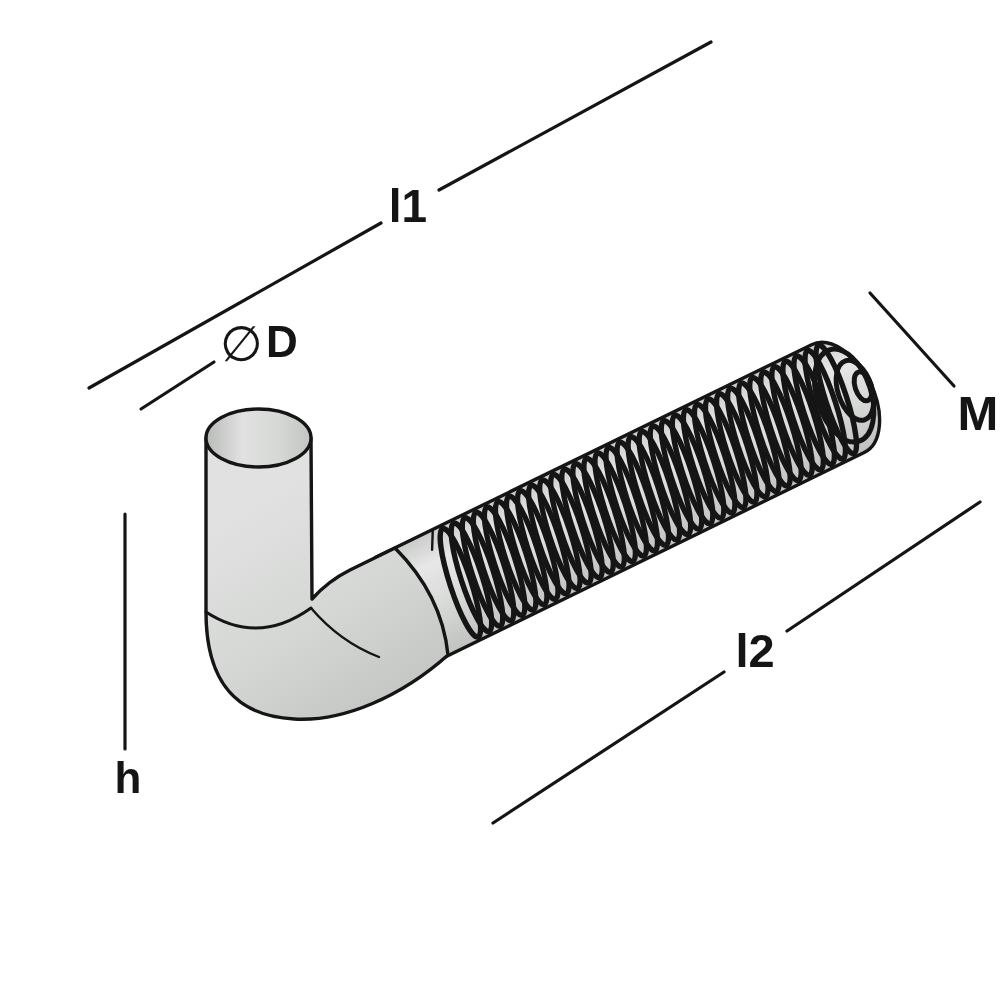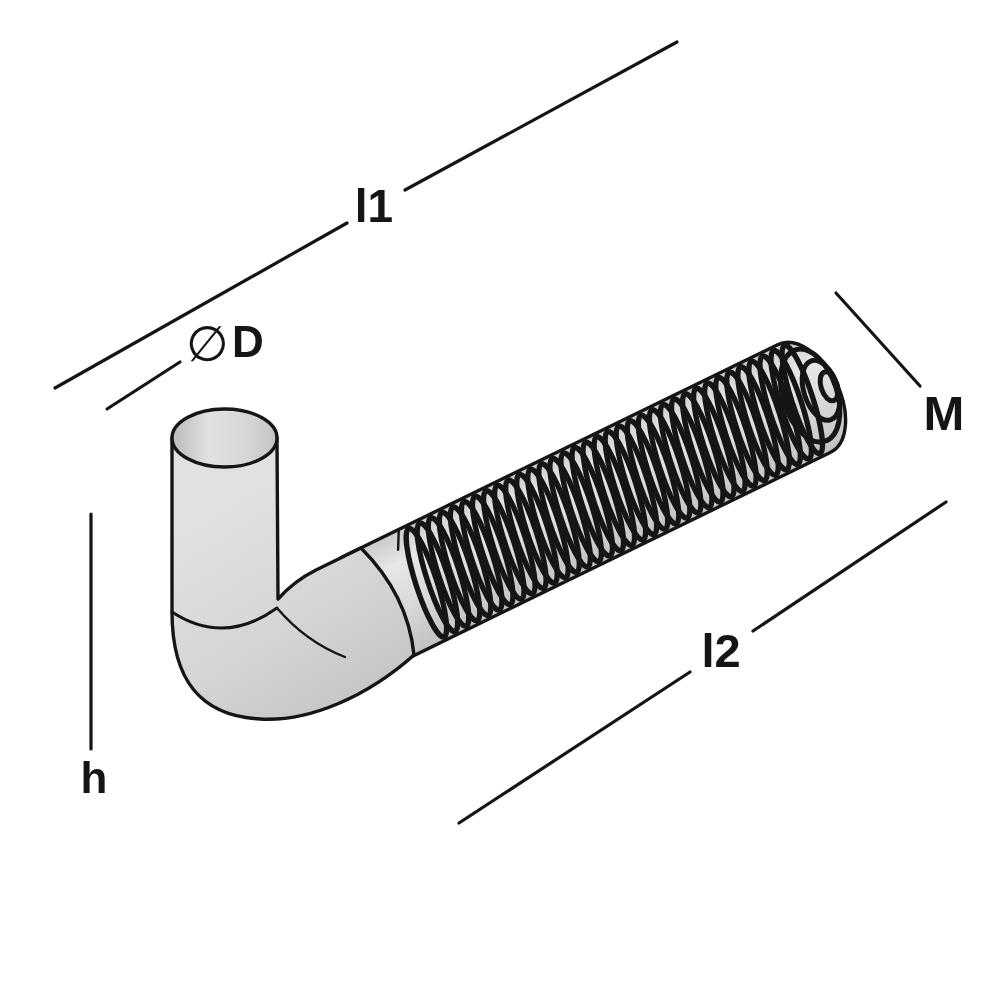--- a/index.html
+++ b/index.html
@@ -8,20 +8,21 @@
     background: #ffffff;
     width: 1000px;
     height: 1000px;
     overflow: hidden;
   }
   .stage {
     position: relative;
     width: 903px;
     height: 1000px;
     background: #ffffff;
+    margin-left: 34px;
   }
   svg { display: block; }
 
   .dim-line {
     stroke: #151515;
     stroke-width: 3.2;
     stroke-linecap: round;
     fill: none;
   }
   .outline {

